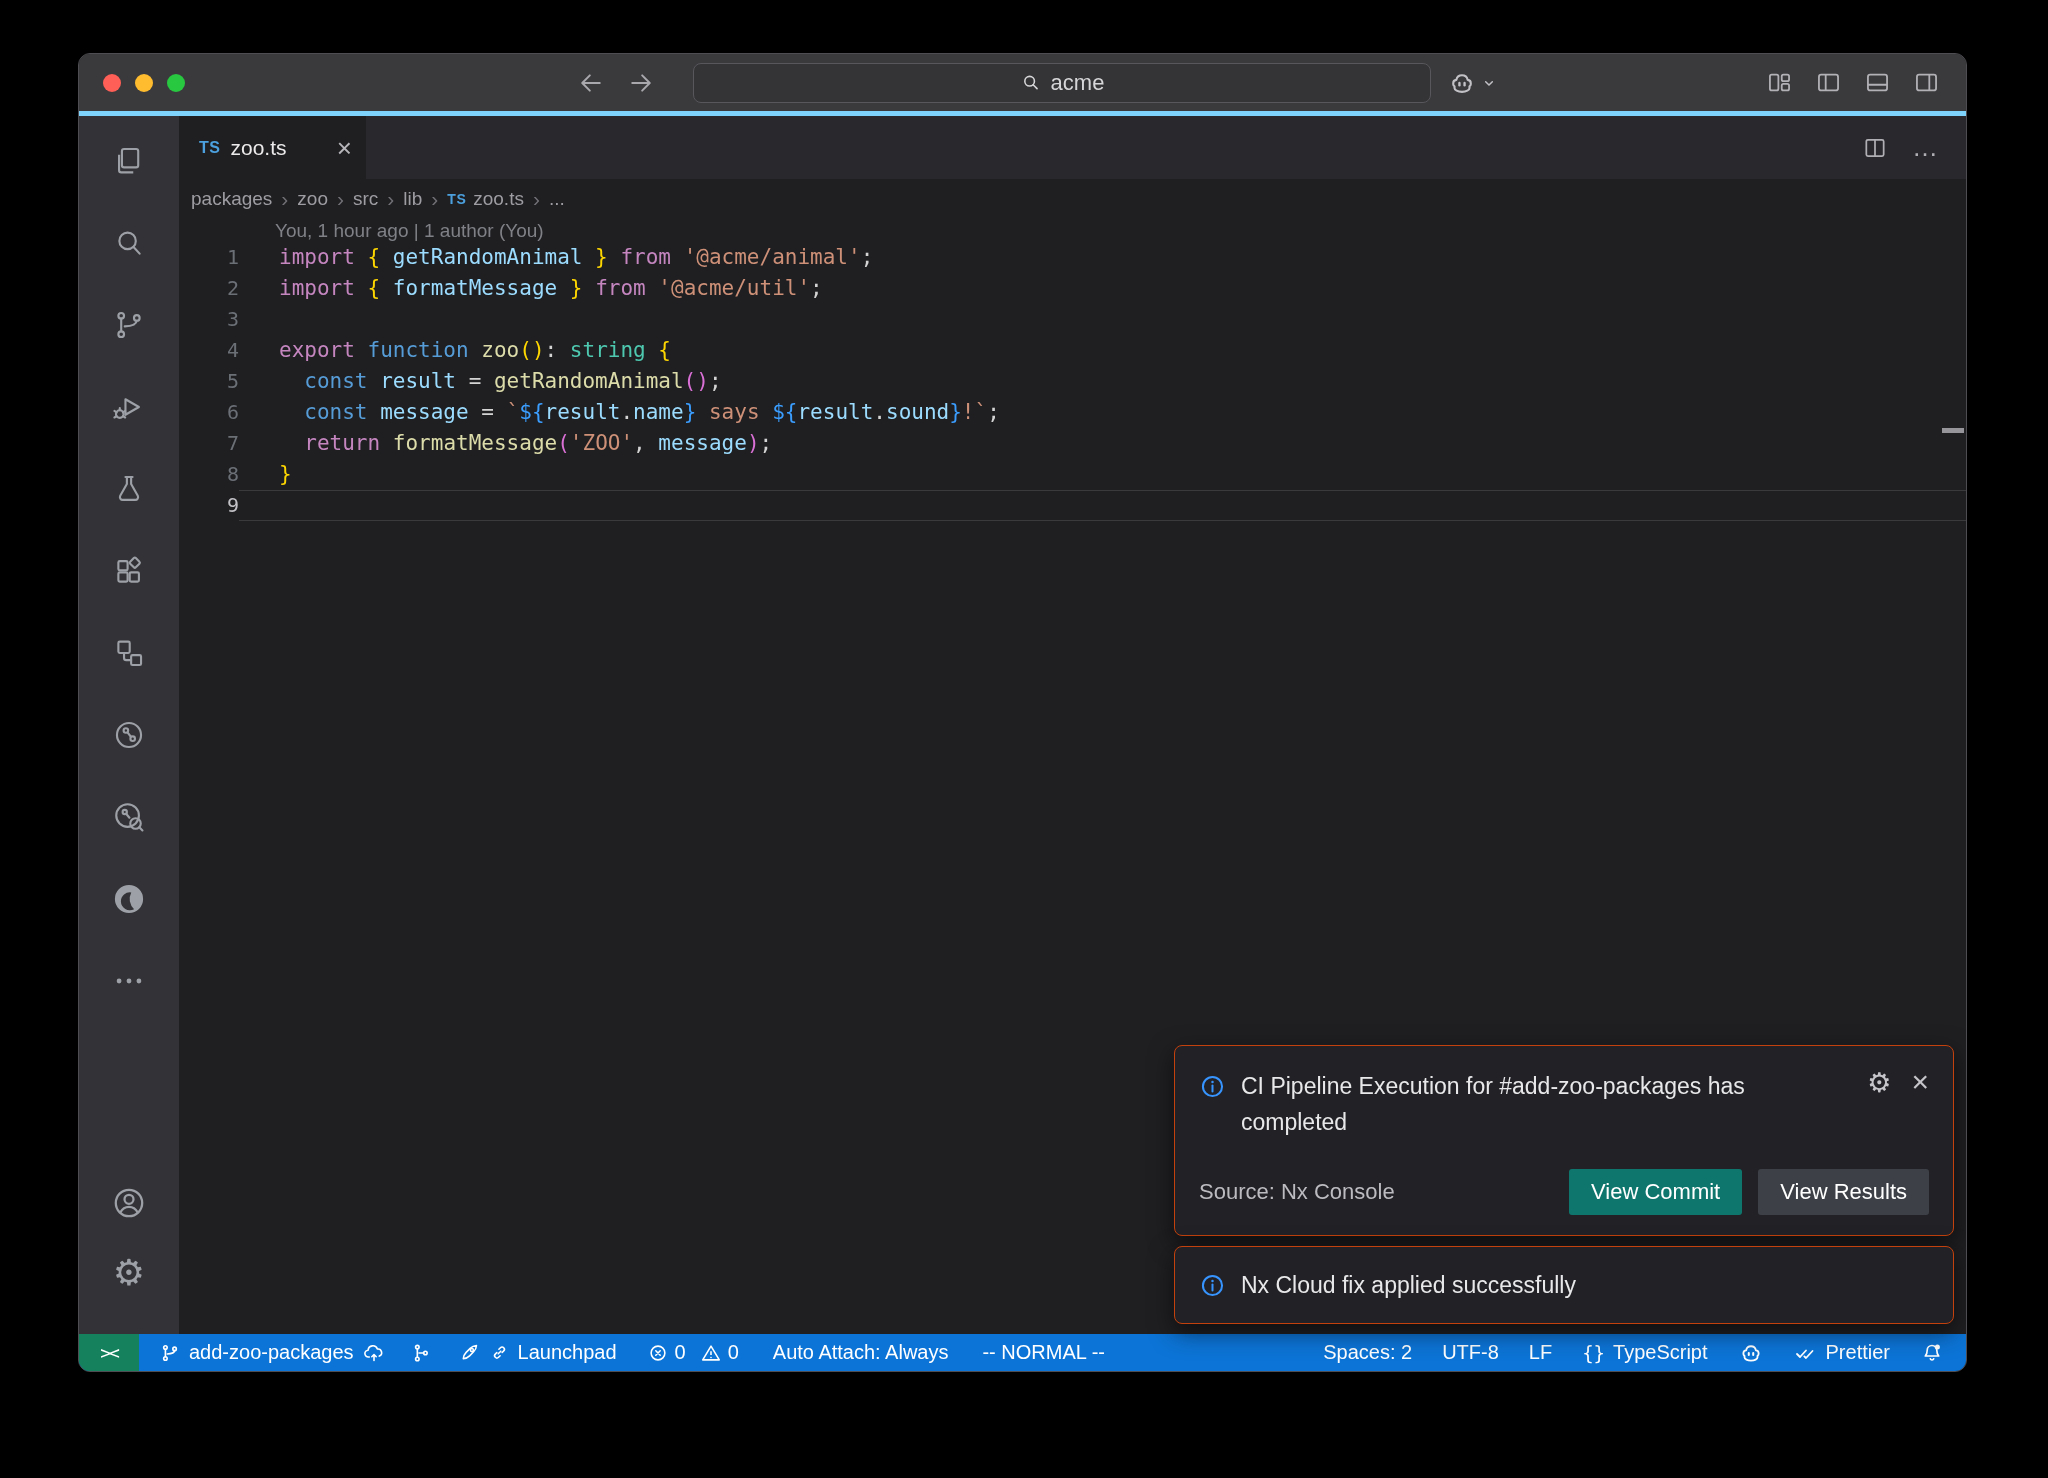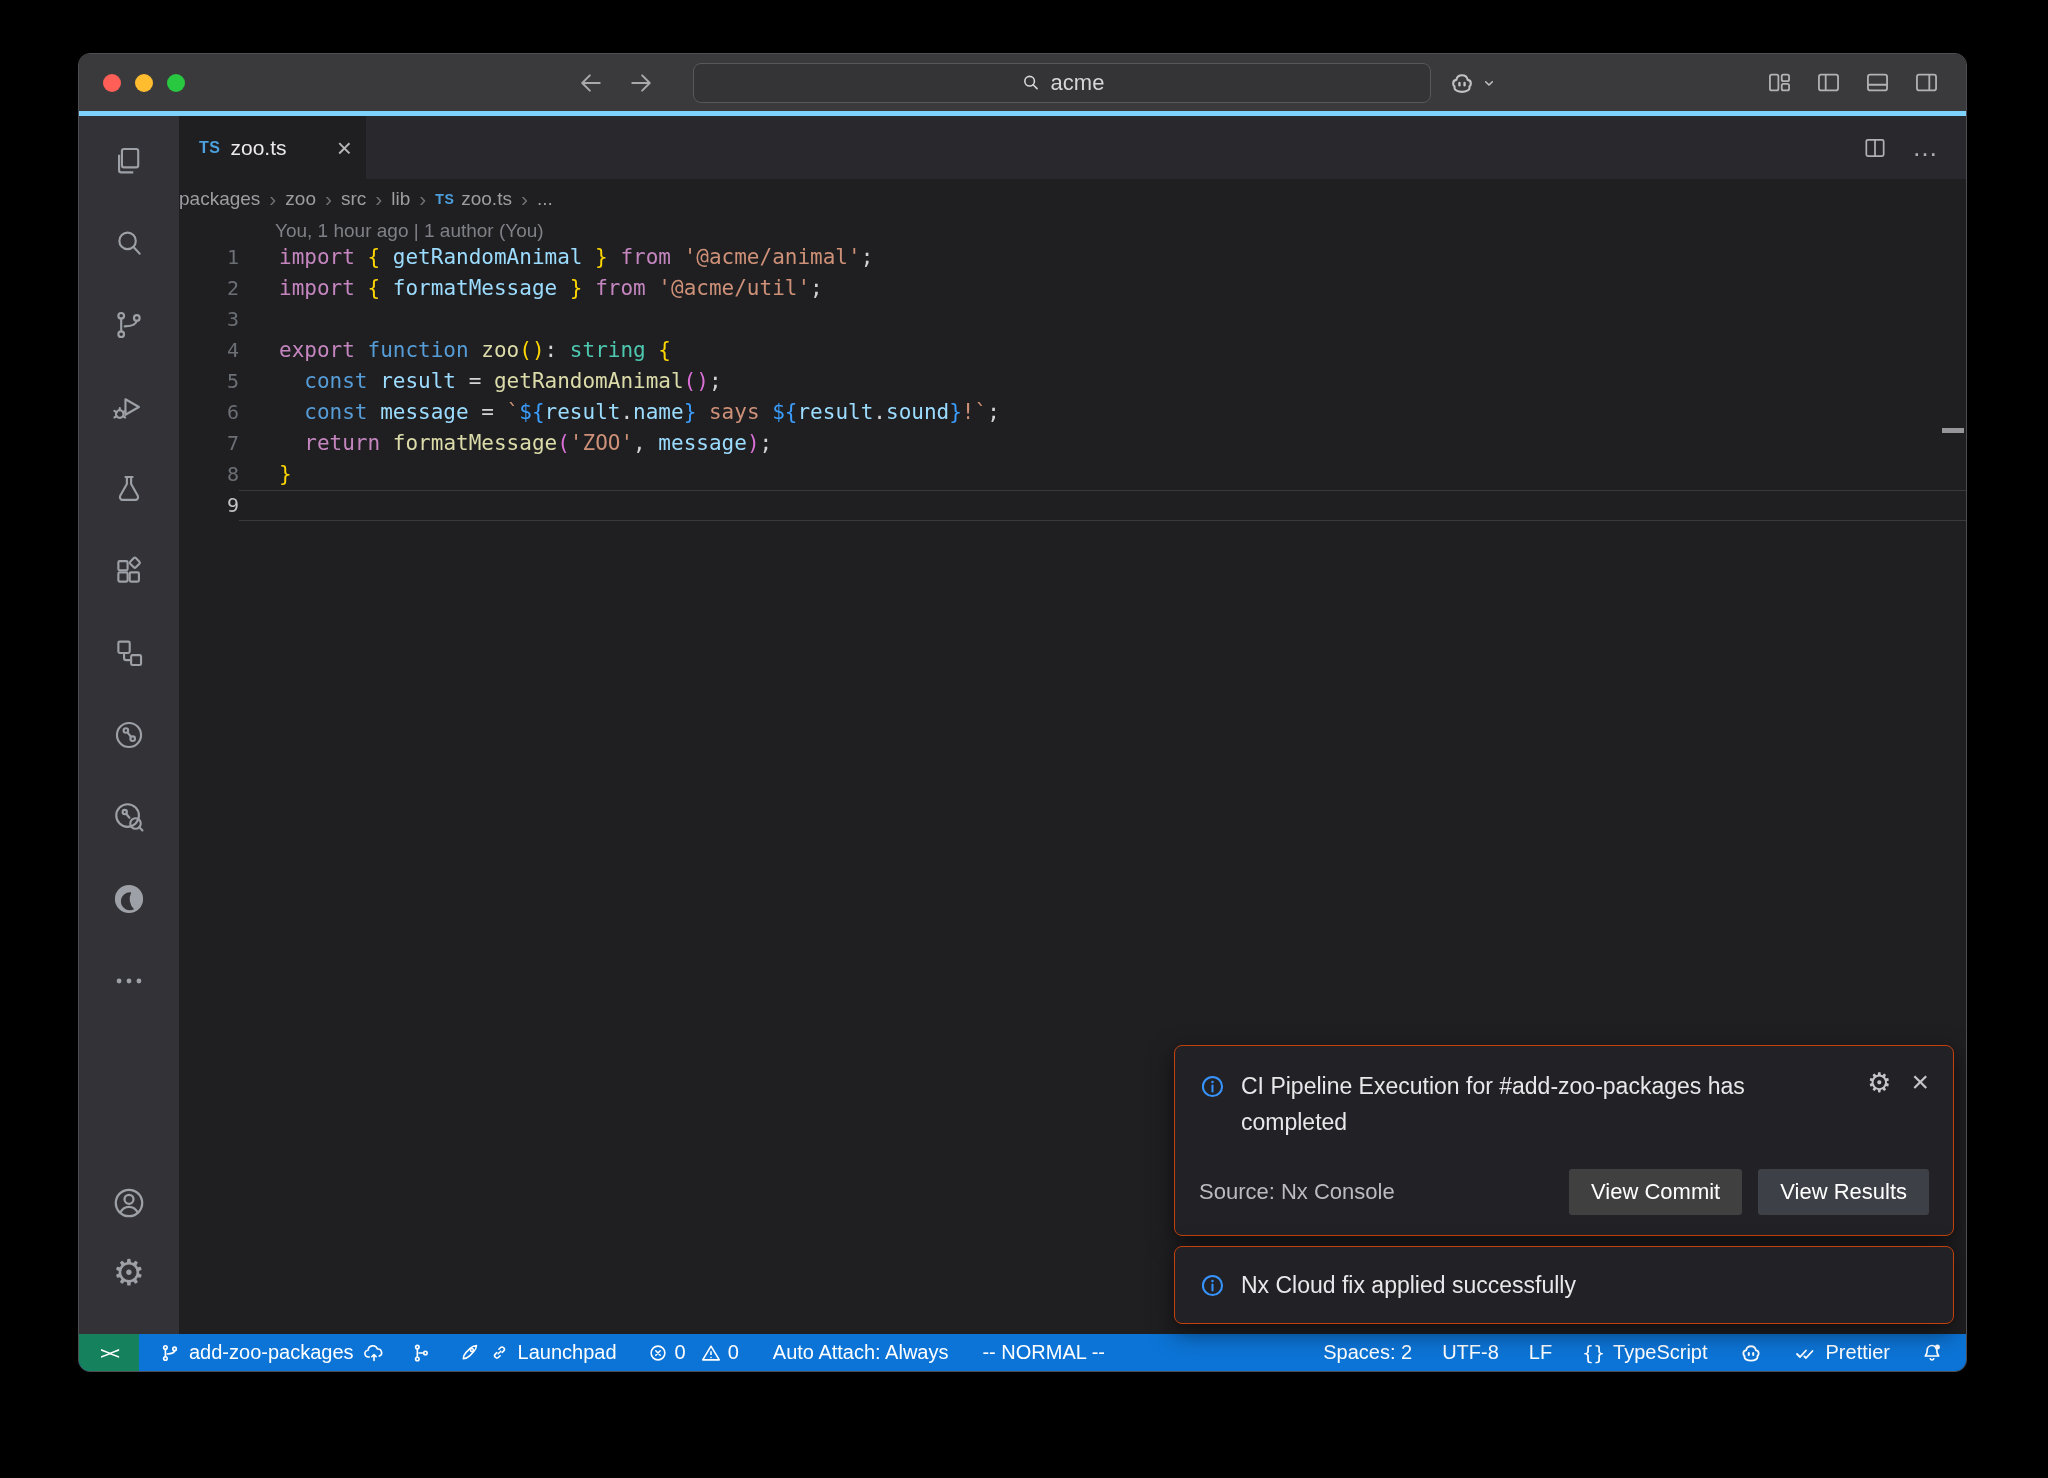--- a/index.html
+++ b/index.html
@@ -39,21 +39,21 @@
   .tabstrip { height:63px; background:#29292d; display:flex; align-items:stretch; flex:0 0 auto; }
   .tab { width:187px; background:#1f1f22; display:flex; align-items:center; padding:0 14px 0 20px;
     gap:10px; }
   .ts-badge { color:#4ba0dd; font-weight:bold; font-size:16px; letter-spacing:.5px; }
   .tab-label { color:#eceaea; font-size:21px; flex:1; }
   .tab-close { color:#b6b6ba; font-size:26px; line-height:1; }
   .tab-actions { margin-left:auto; display:flex; align-items:center; gap:24px; padding-right:26px;
     color:#b0b0b4; }
   .more-glyph { font-size:26px; letter-spacing:2px; }
 
-  .breadcrumb { height:40px; display:flex; align-items:center; gap:9px; 
+  .breadcrumb { height:40px; display:flex; align-items:center; gap:9px; padding-left:12px;
     font-size:19px; color:#9d9da2; flex:0 0 auto; }
   .breadcrumb .sep { color:#717176; font-size:21px; }
   .crumb-file { display:flex; gap:7px; align-items:center; }
   .crumb-ts { font-size:14px; }
 
   .blame { height:23px; line-height:23px; margin-left:96px; font-size:19px; color:#7f8187;
     flex:0 0 auto; }
 
   .code { flex:0 0 auto; font-family:"DejaVu Sans Mono", monospace; font-size:21px; }
   .code-line { height:31px; line-height:31px; display:flex; position:relative; white-space:pre; }
@@ -323,21 +323,21 @@
         </svg>
       <div class="toast-title">CI Pipeline Execution for #add-zoo-packages has completed</div>
       <div class="toast-head-icons">
         <span class="toast-gear">⚙</span>
         <span class="toast-close">×</span>
       </div>
     </div>
     <div class="toast-foot">
       <span class="toast-source">Source: Nx Console</span>
       <div class="toast-btns">
-        <span class="btn" style="background:#404040">View Commit</span>
+        <span class="btn" style="background:#0f766e">View Commit</span>
         <span class="btn secondary">View Results</span>
       </div>
     </div>
   </div>
 
   <div class="toast toast2">
     <svg class="ic" width="27" height="27" viewBox="0 0 24 24" fill="none" stroke="#3794ff" stroke-width="1.8" stroke-linecap="round">
         <circle cx="12" cy="12" r="8.5"></circle>
         <path d="M12 11.2v5.3"></path>
         <circle cx="12" cy="7.9" r="1.1" fill="#3794ff" stroke="none"></circle>

